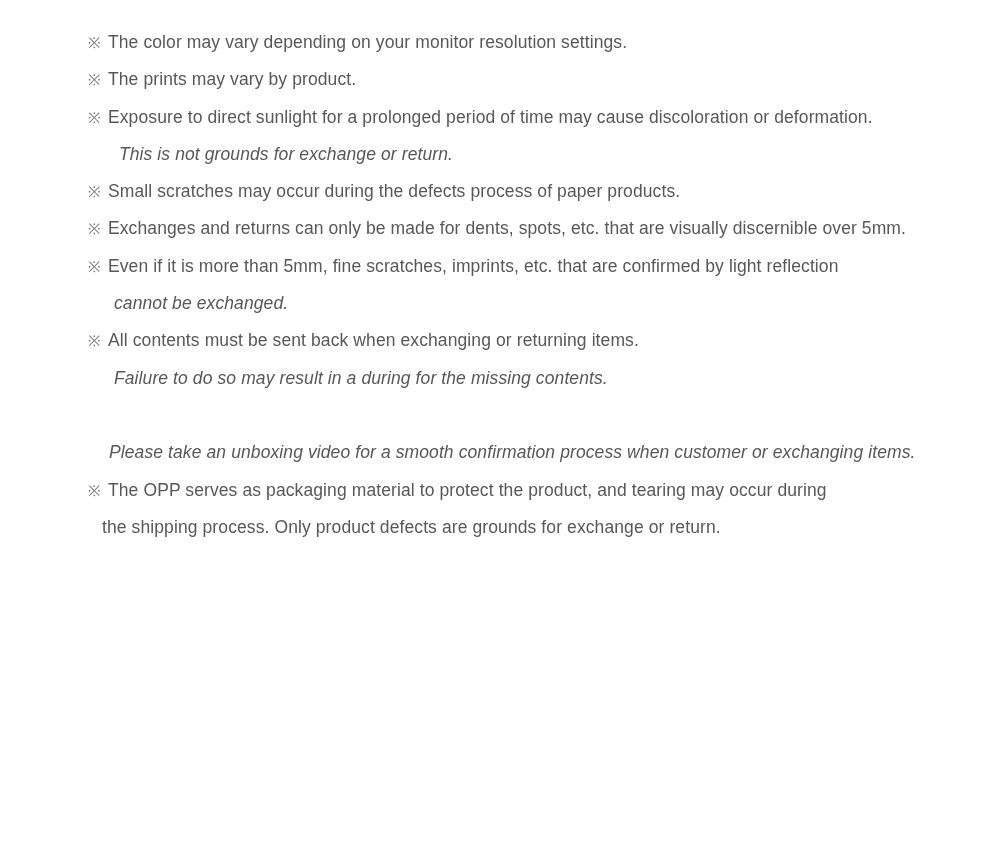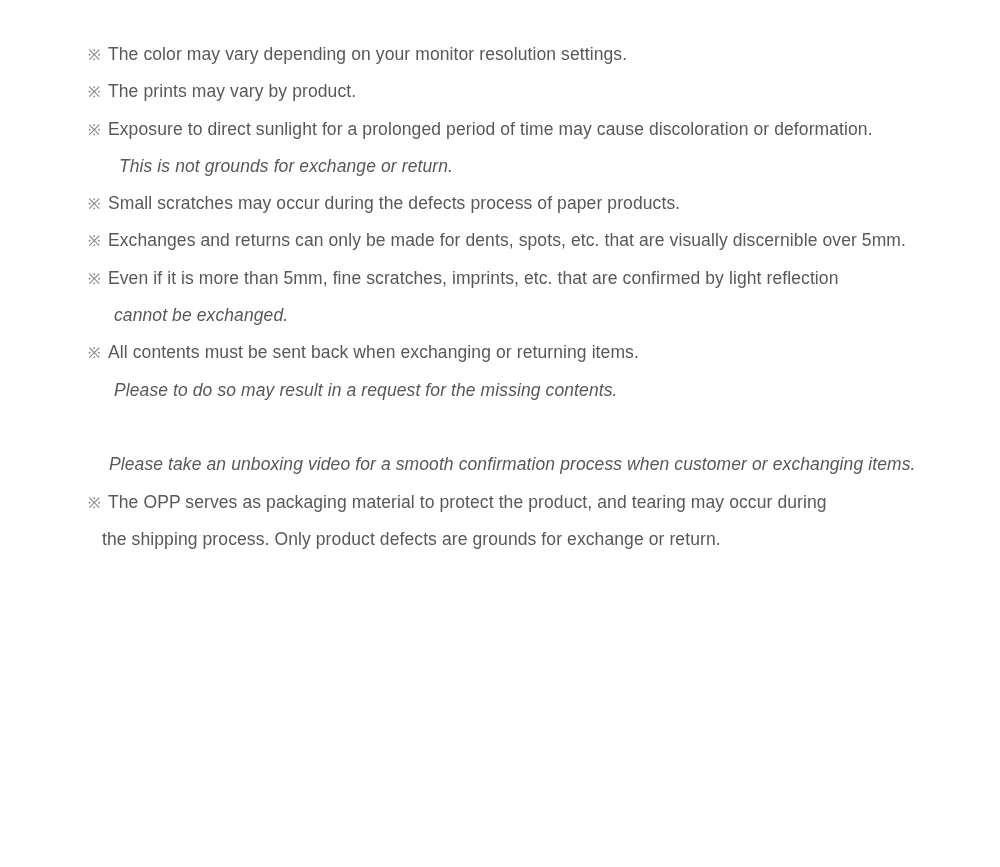--- a/index.html
+++ b/index.html
@@ -11,21 +11,21 @@
     width: 1000px;
     height: 867px;
     font-family: "Liberation Sans", sans-serif;
     color: #5a5a5a;
     -webkit-font-smoothing: antialiased;
   }
   .notice-sheet {
     box-sizing: border-box;
     width: 1000px;
     height: 867px;
-    padding: 36px 20px 0 88px;
+    padding: 24px 20px 0 88px;
     border-radius: 15px;
   }
   .notice-list {
     list-style: none;
     margin: 0;
     padding: 0;
   }
   .notice-line {
     display: block;
     font-size: 17.5px;
@@ -62,19 +62,19 @@
   <ul class="notice-list" id="notice-list">
       <li class="notice-line indent-0"><span class="marker">※</span><span class="text">The color may vary depending on your monitor resolution settings.</span></li>
       <li class="notice-line indent-0"><span class="marker">※</span><span class="text">The prints may vary by product.</span></li>
       <li class="notice-line indent-0"><span class="marker">※</span><span class="text">Exposure to direct sunlight for a prolonged period of time may cause discoloration or deformation.</span></li>
       <li class="notice-line indent-1"><span class="marker blank">&nbsp;</span><span class="text">  This is not grounds for exchange or return.</span></li>
       <li class="notice-line indent-0"><span class="marker">※</span><span class="text">Small scratches may occur during the defects process of paper products.</span></li>
       <li class="notice-line indent-0"><span class="marker">※</span><span class="text">Exchanges and returns can only be made for dents, spots, etc. that are visually discernible over 5mm.</span></li>
       <li class="notice-line indent-0"><span class="marker">※</span><span class="text">Even if it is more than 5mm, fine scratches, imprints, etc. that are confirmed by light reflection</span></li>
       <li class="notice-line indent-1"><span class="marker blank">&nbsp;</span><span class="text"> cannot be exchanged.</span></li>
       <li class="notice-line indent-0"><span class="marker">※</span><span class="text">All contents must be sent back when exchanging or returning items.</span></li>
-      <li class="notice-line indent-1"><span class="marker blank">&nbsp;</span><span class="text"> Please to do so may result in a request for the missing contents.</span></li>
+      <li class="notice-line indent-1"><span class="marker blank">&nbsp;</span><span class="text"> Failure to do so may result in a during for the missing contents.</span></li>
       <li class="notice-line indent-1"><span class="marker blank">&nbsp;</span></li>
       <li class="notice-line indent-1"><span class="marker blank">&nbsp;</span><span class="text">Please take an unboxing video for a smooth confirmation process when customer or exchanging items.</span></li>
       <li class="notice-line indent-0"><span class="marker">※</span><span class="text">The OPP serves as packaging material to protect the product, and tearing may occur during</span></li>
       <li class="notice-line indent-neg"><span class="marker blank">&nbsp;</span><span class="text">the shipping process. Only product defects are grounds for exchange or return.</span></li>
     </ul>
 </div>
 
 </body></html>

